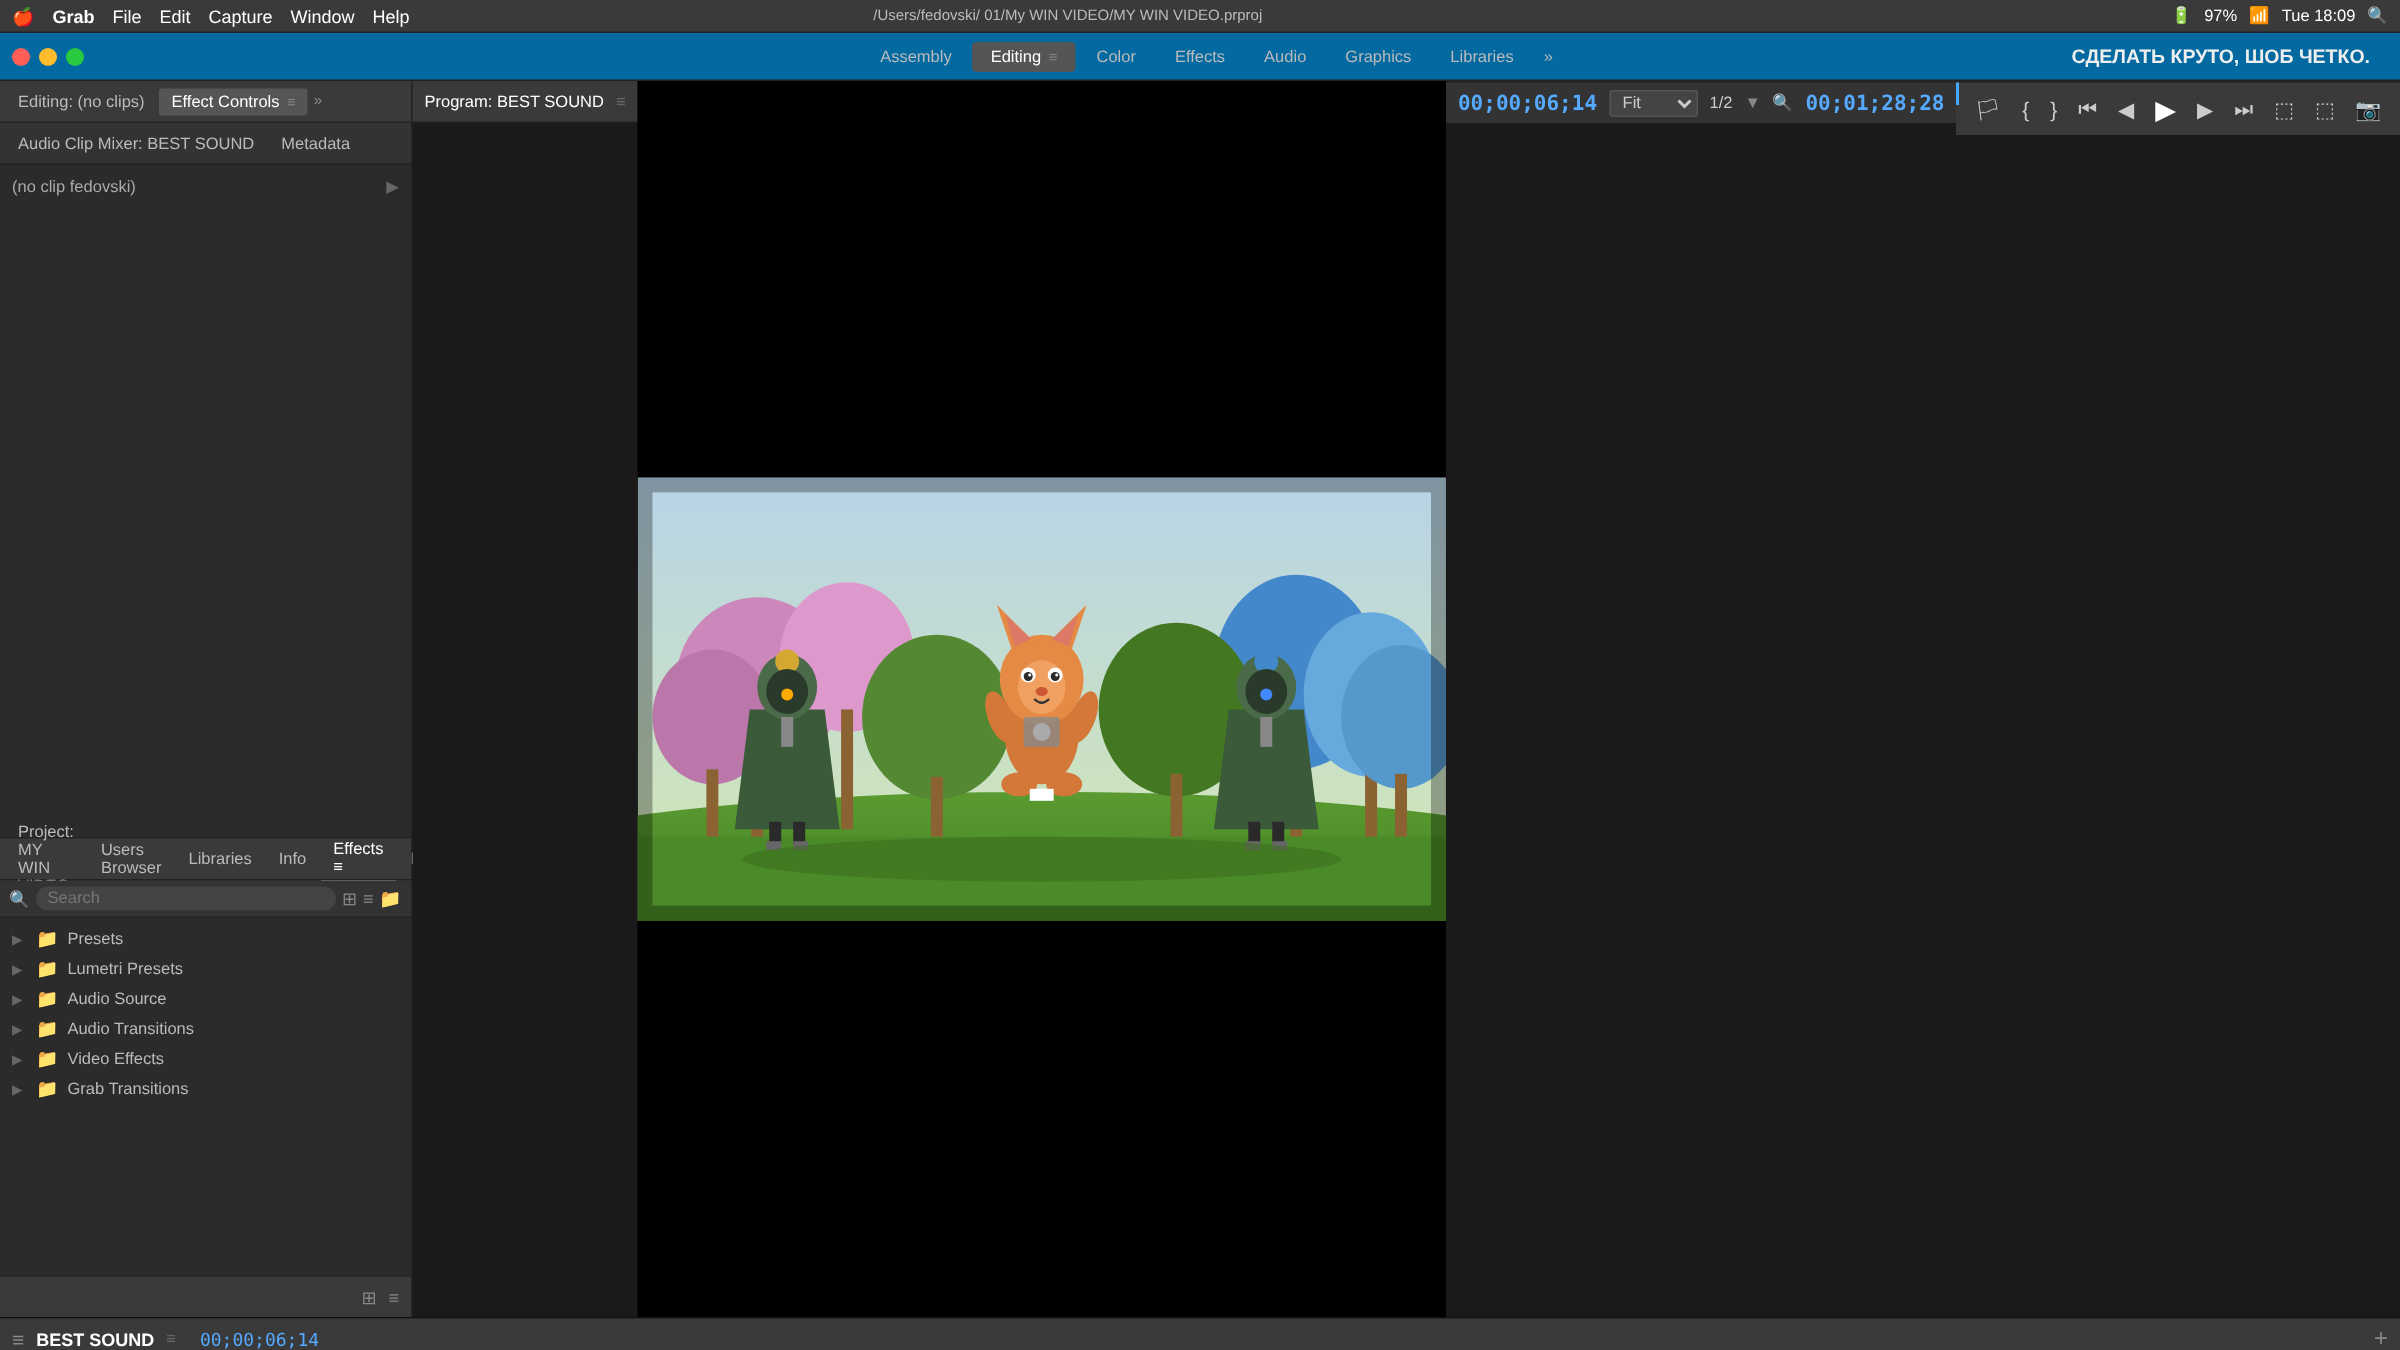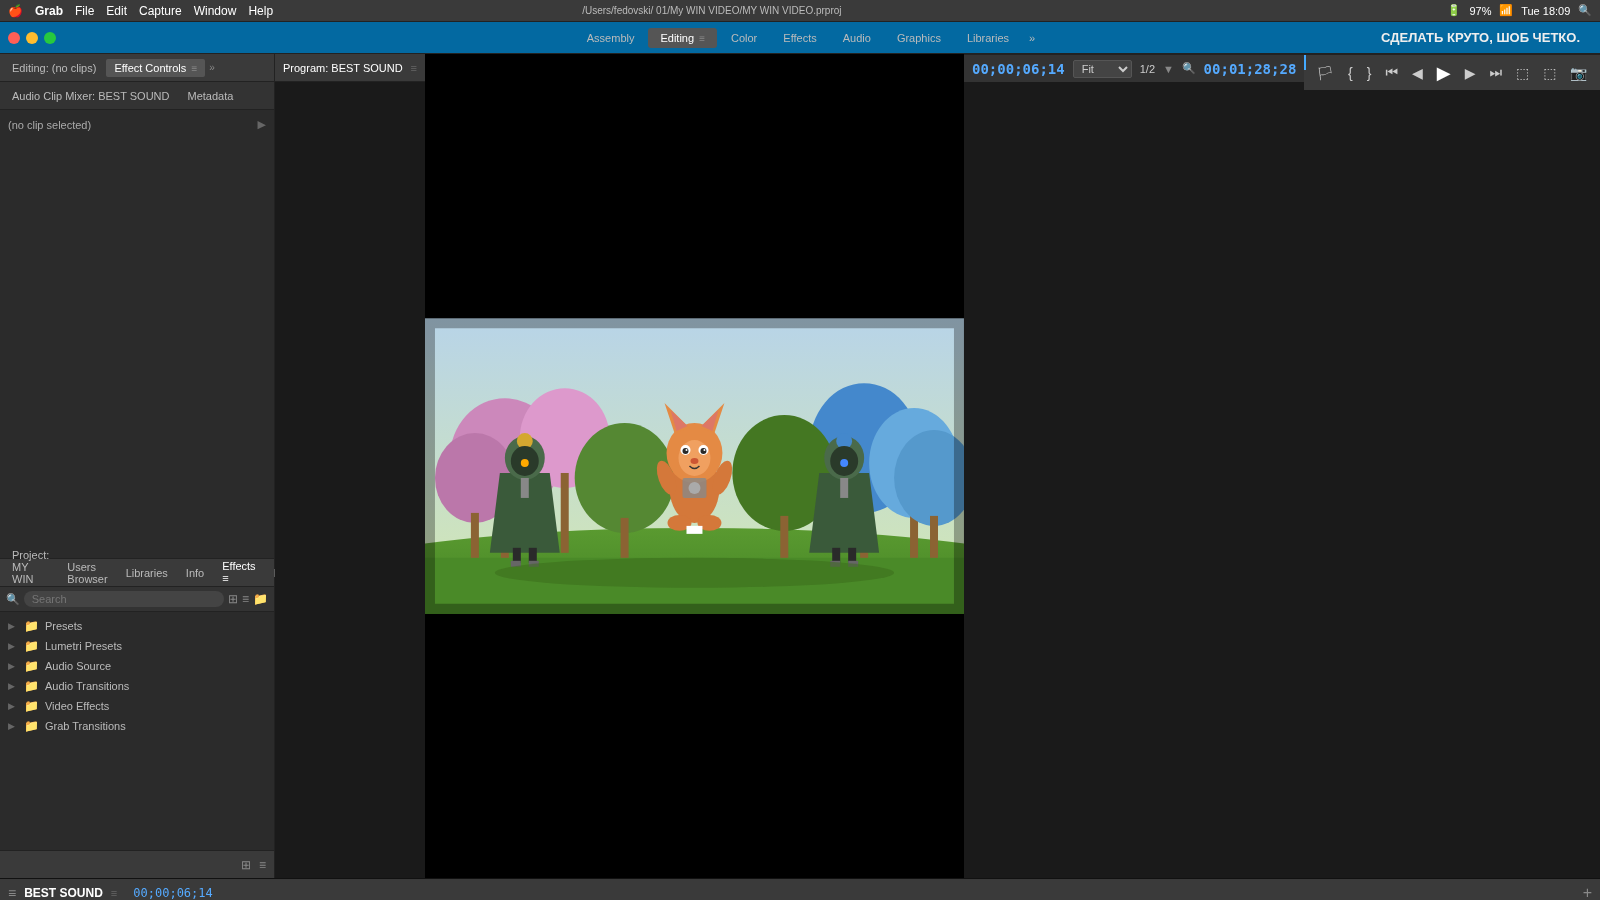--- a/index.html
+++ b/index.html
@@ -406,21 +406,21 @@
       <div style="font-size:10px;color:#888;padding:0 2px;">»</div>
     </div>
 
     <div class="panel-tabs" style="background:#333;border-bottom:1px solid #222;">
       <div class="panel-tab">Audio Clip Mixer: BEST SOUND</div>
       <div class="panel-tab">Metadata</div>
     </div>
 
     <div id="effect-controls">
       <div style="display:flex;align-items:center;justify-content:space-between;color:#aaa;">
-        <span>(no clip selected)</span>
+        <span>(no clip fedovski)</span>
         <span style="color:#666;">▶</span>
       </div>
     </div>
 
     <div id="project-panel">
       <div class="project-tabs">
         <div class="project-tab">Project: MY WIN VIDEO</div>
         <div class="project-tab">Users Browser</div>
         <div class="project-tab">Libraries</div>
         <div class="project-tab">Info</div>

